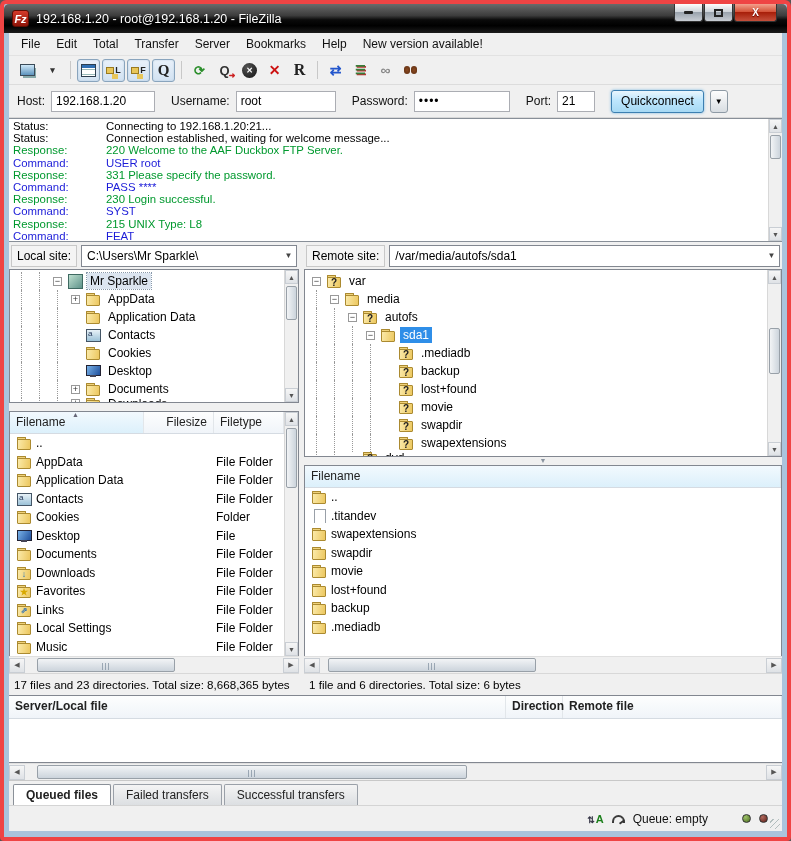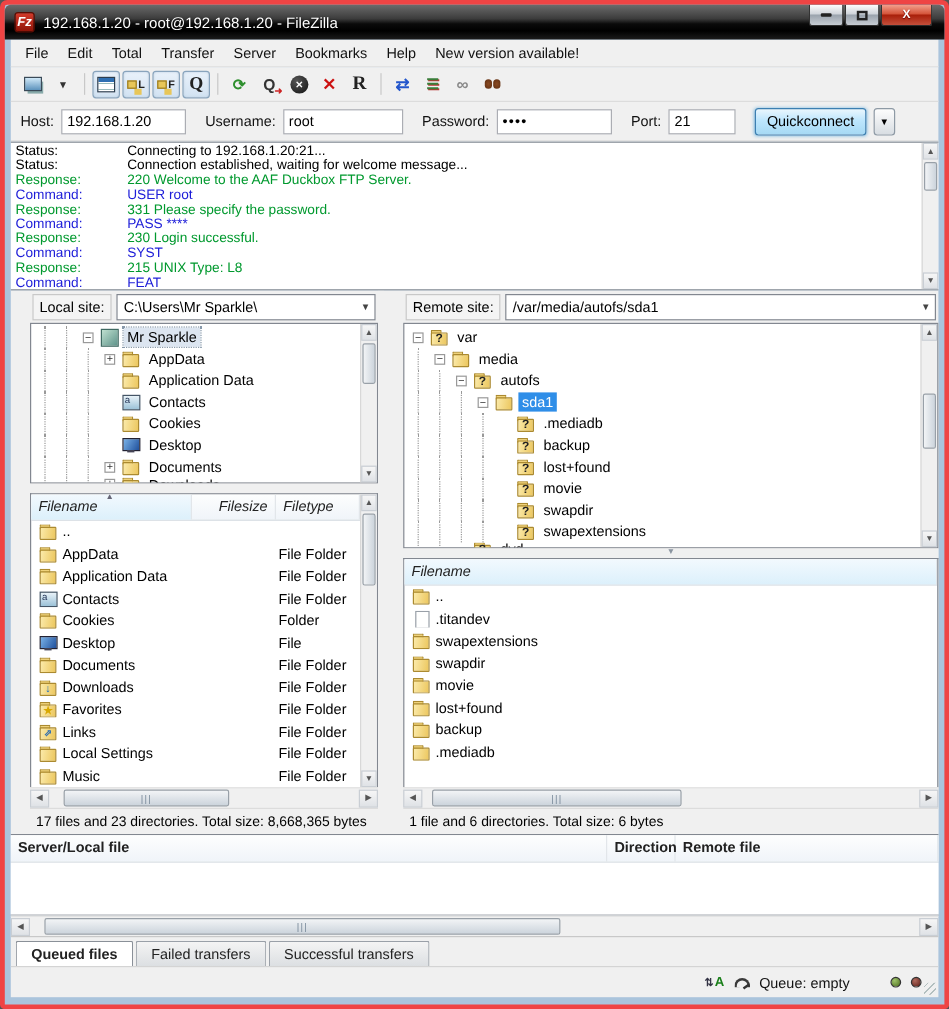--- a/index.html
+++ b/index.html
@@ -54,21 +54,21 @@
   .tbi-reconnect-icon { font-size:16px; font-family:"Liberation Serif",serif; }
   .tbi-compare-icon { color:#2356cc; font-size:14px; }
   .tbi-filter-icon { color:#3a7d3a; font-size:12px; text-shadow:1px 1px 0 #b33; }
   .tbi-sync-icon { color:#888; font-size:14px; }
   .tbi-binoculars-icon::before, .tbi-binoculars-icon::after { content:""; width:6px; height:8px;
     background:radial-gradient(#8a4a22,#5c2c10); border-radius:3px; margin:0 0.5px; }
   
   .quickbar { height:33px; background:#f0f0f0; display:flex; align-items:center; padding:0 8px; gap:6px; border-bottom:1px solid #d8d8d8;}
   .quickbar label { font-size:12px; color:#111; }
   .quickbar input { height:21px; border:1px solid #abadb3; font-size:12px; padding:0 4px; background:#fff; }
-  .in-host{width:104px;} .in-user{width:100px;} .in-pass{width:96px; letter-spacing:1px;} .in-port{width:56px;}
+  .in-host{width:104px;} .in-user{width:100px;} .in-pass{width:96px; letter-spacing:1px;} .in-port{width:38px;}
   .qc-btn { height:23px; padding:0 9px; font-size:12px; border:1px solid #3c7fb1; border-radius:3px;
     background:linear-gradient(#eaf6fd,#bde6fd 45%,#a6d9f4); box-shadow:0 0 3px #7ab8e0; }
   .qc-drop { height:23px; width:18px; border:1px solid #8e9aa5; border-radius:3px;
     background:linear-gradient(#fdfdfd,#d8dde2); font-size:8px; display:flex; align-items:center; justify-content:center; }
   .sp { flex:0 0 4px; }
   
   .log { height:124px; background:#fff; border:1px solid #888f98; border-left:none; border-right:none;
     position:relative; overflow:hidden; padding-top:1px; }
   .log-line { height:12.2px; font-size:11.4px; display:flex; white-space:nowrap; overflow:hidden; }
   .log-label { width:97px; padding-left:4px; flex:none; }
@@ -82,21 +82,21 @@
     background:linear-gradient(90deg,#f2f4f6,#ccd4dc); }
   .hscroll { height:17px; background:#f0f0f0; display:flex; align-items:center; position:relative; border-top:1px solid #e0e0e0;}
   .hscroll .arr { width:16px; height:15px; display:flex; align-items:center; justify-content:center; font-size:7px; color:#555;
     background:linear-gradient(#f6f6f6,#dfe2e6); border:1px solid #c9ced4; }
   .hscroll .arr.right { position:absolute; right:0; }
   .hthumb { position:absolute; top:1px; height:14px; border:1px solid #98a0a8; border-radius:2px;
     background:linear-gradient(#f2f4f6,#ccd4dc); display:flex; align-items:center; justify-content:center;
     font-size:8px; color:#789; letter-spacing:1px; }
   
   .panes { display:flex; background:#f0f0f0; }
-  .pane { display:flex; flex-direction:column;margin-left:16px; }
+  .pane { display:flex; flex-direction:column; }
   .pane.left { width:290px; }
   .pane.right { flex:1; }
   .vsplit { width:5px; background:#f0f0f0; }
   .site-row { height:27px; display:flex; align-items:center; gap:4px; padding:2px 2px; }
   .site-label { font-size:12px; padding:3px 5px; border:1px solid #c8c8c8; background:#f4f4f4; white-space:nowrap; }
   .combo { flex:1; height:22px; border:1px solid #828790; background:#fff; display:flex; align-items:center; position:relative; }
   .combo .val { flex:1; font-size:12px; padding:0 5px; white-space:nowrap; overflow:hidden; }
   .combo .drop { width:15px; height:100%; display:flex; align-items:center; justify-content:center; font-size:8px; color:#444; }
   .treebox { background:#fff; border:1px solid #828790; position:relative; overflow:hidden; }
   .treebox.left { height:134px; } .treebox.right { height:188px; }
@@ -106,21 +106,21 @@
   .guide { width:19px; align-self:stretch; flex:none; border-left:1px dotted #999; margin-left:9px; margin-right:-10px; }
   .expbox { width:9px; height:9px; border:1px solid #999; background:#fff; font-size:9px; line-height:7px;
     text-align:center; color:#333; flex:none; margin:0 5px 0 5px; }
   .expnone { width:19px; flex:none; }
   .tlabel { font-size:12px; padding:1px 3px; margin-left:4px; }
   .tlabel.sel-active { background:#2f8ee8; color:#fff; }
   .tlabel.sel-inactive { background:#dce5f0; outline:1px dotted #89a; }
   .hsplit { height:8px; background:#f0f0f0; position:relative; text-align:center; font-size:7px; color:#8a94a0; line-height:8px; }
   
   .listbox { background:#fff; border:1px solid #828790; border-bottom:none; display:flex; flex-direction:column; position:relative; overflow:hidden; }
-  .lheader { height:22px; display:flex; background:linear-gradient(#fdfefe,#f0f4f9); border-bottom:1px solid #d5dbe2; flex:none;font-style:italic; }
+  .lheader { height:22px; display:flex; background:linear-gradient(#fdfefe,#f0f4f9); border-bottom:1px solid #d5dbe2; flex:none; }
   .hcell { font-size:12px; color:#222; padding:3px 6px; border-right:1px solid #e2e6ea; position:relative; }
   .hcell.sorted { background:linear-gradient(#f2f9fe,#dcf0fb); }
   .sortmark { position:absolute; top:-1px; left:62px; font-size:7px; color:#667; }
   .lbody { flex:1; overflow:hidden; }
   .lrow { height:18.5px; display:flex; align-items:center; }
   .lcell { font-size:12px; padding:0 6px; white-space:nowrap; overflow:hidden; display:flex; align-items:center; gap:4px; }
   .num { justify-content:flex-end; }
   .statusline { height:22px; background:#f0f0f0; border-top:1px solid #d8d8d8; font-size:11.6px;
     display:flex; align-items:center; padding:0 5px; white-space:nowrap; overflow:hidden; }
   

